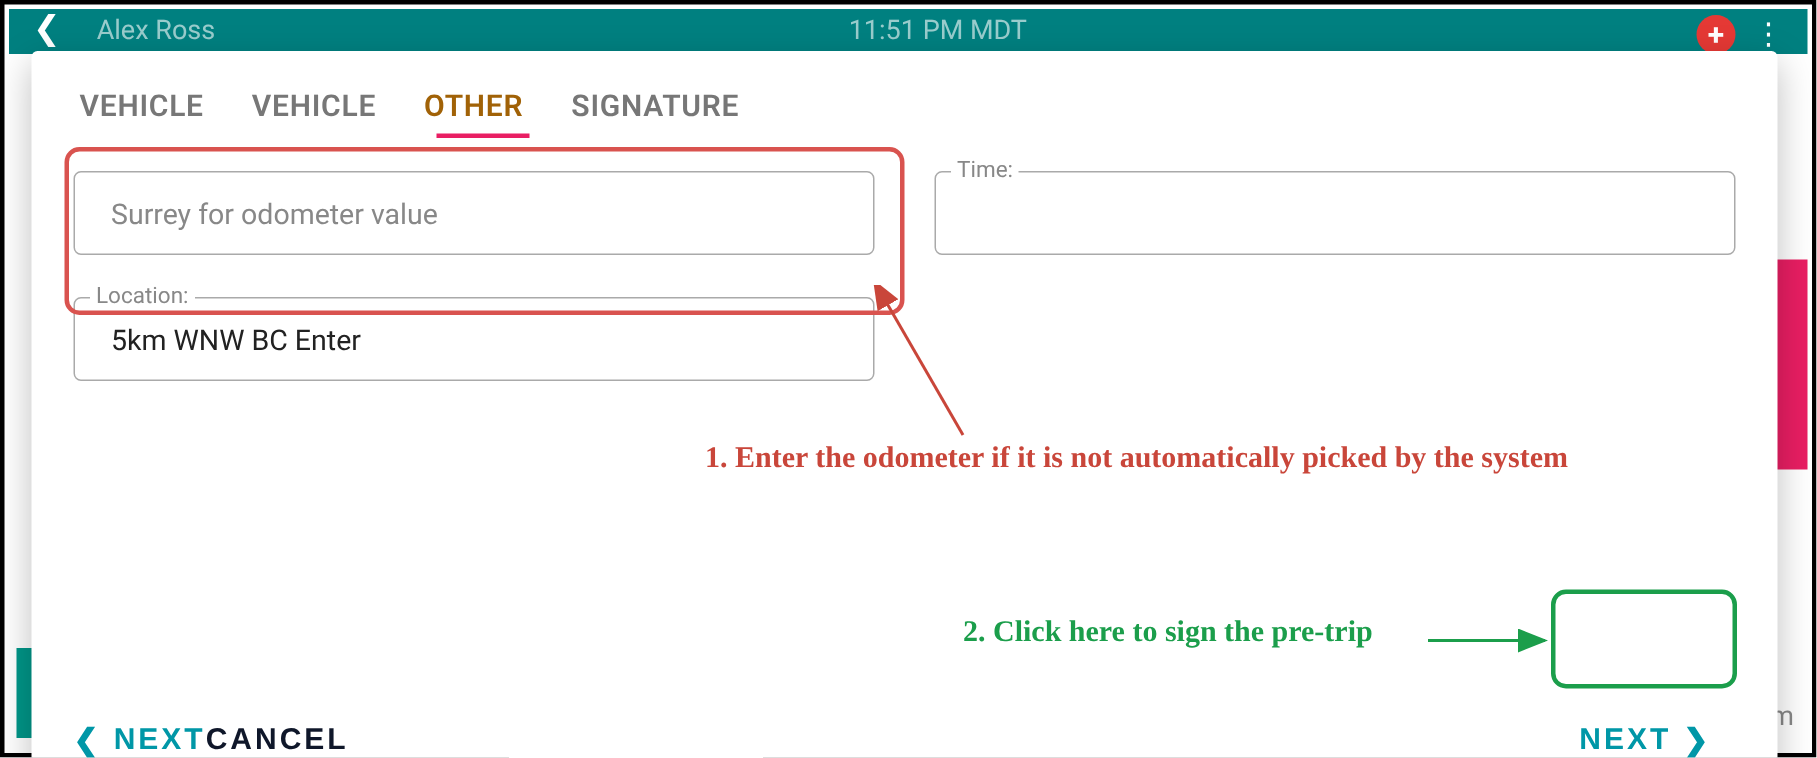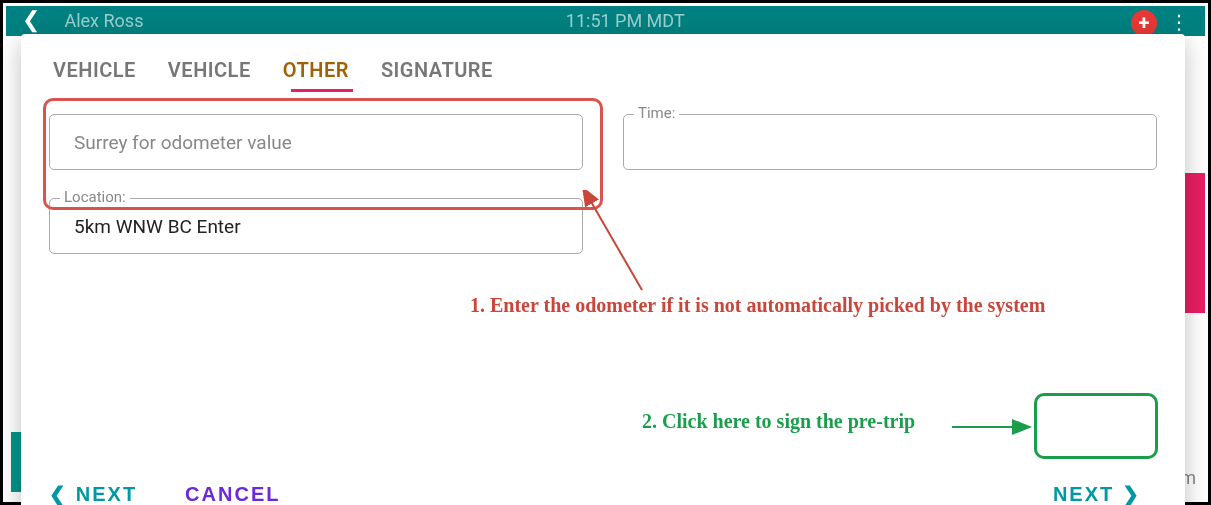--- a/index.html
+++ b/index.html
@@ -41,21 +41,21 @@
   .col { flex: 1; display: flex; flex-direction: column; gap: 28px; }
 
   .field { position: relative; border: 1px solid #aaa; border-radius: 5px; height: 56px; display: flex; align-items: center; padding: 0 24px; }
   .field .label { position: absolute; top: -11px; left: 10px; background: #fff; padding: 0 4px; font-size: 15px; color: #888; }
   .field .value { font-size: 19px; color: #222; width: 100%; }
   .field .placeholder { color: #888; }
 
   .footer { position: absolute; left: 28px; right: 28px; bottom: 20px; display: flex; align-items: center; }
   .btn { display: inline-flex; align-items: center; gap: 8px; font-size: 20px; font-weight: 600; letter-spacing: 2px; cursor: pointer; background: none; border: none; }
   .btn.back { color: #0097a7; }
-  .btn.cancel { color: #6d28d9; margin-left: 48px; }
+  .btn.cancel { color: #0f172a; }
   .btn.next { color: #0097a7; margin-left: auto; padding: 10px 16px; }
   .chev { font-size: 20px; font-weight: 700; }
 
   
   .anno-box-red { position: absolute; border: 3px solid #d9534f; border-radius: 10px; pointer-events: none; }
   .anno-box-green { position: absolute; border: 3px solid #1b9e4b; border-radius: 10px; pointer-events: none; }
   .anno-text { position: absolute; font-family: Georgia, 'Times New Roman', serif; font-weight: 700; font-size: 20px; line-height: 1.35; pointer-events: none; }
   .anno-text.red { color: #c9463a; }
   .anno-text.green { color: #1b9e4b; }
 

